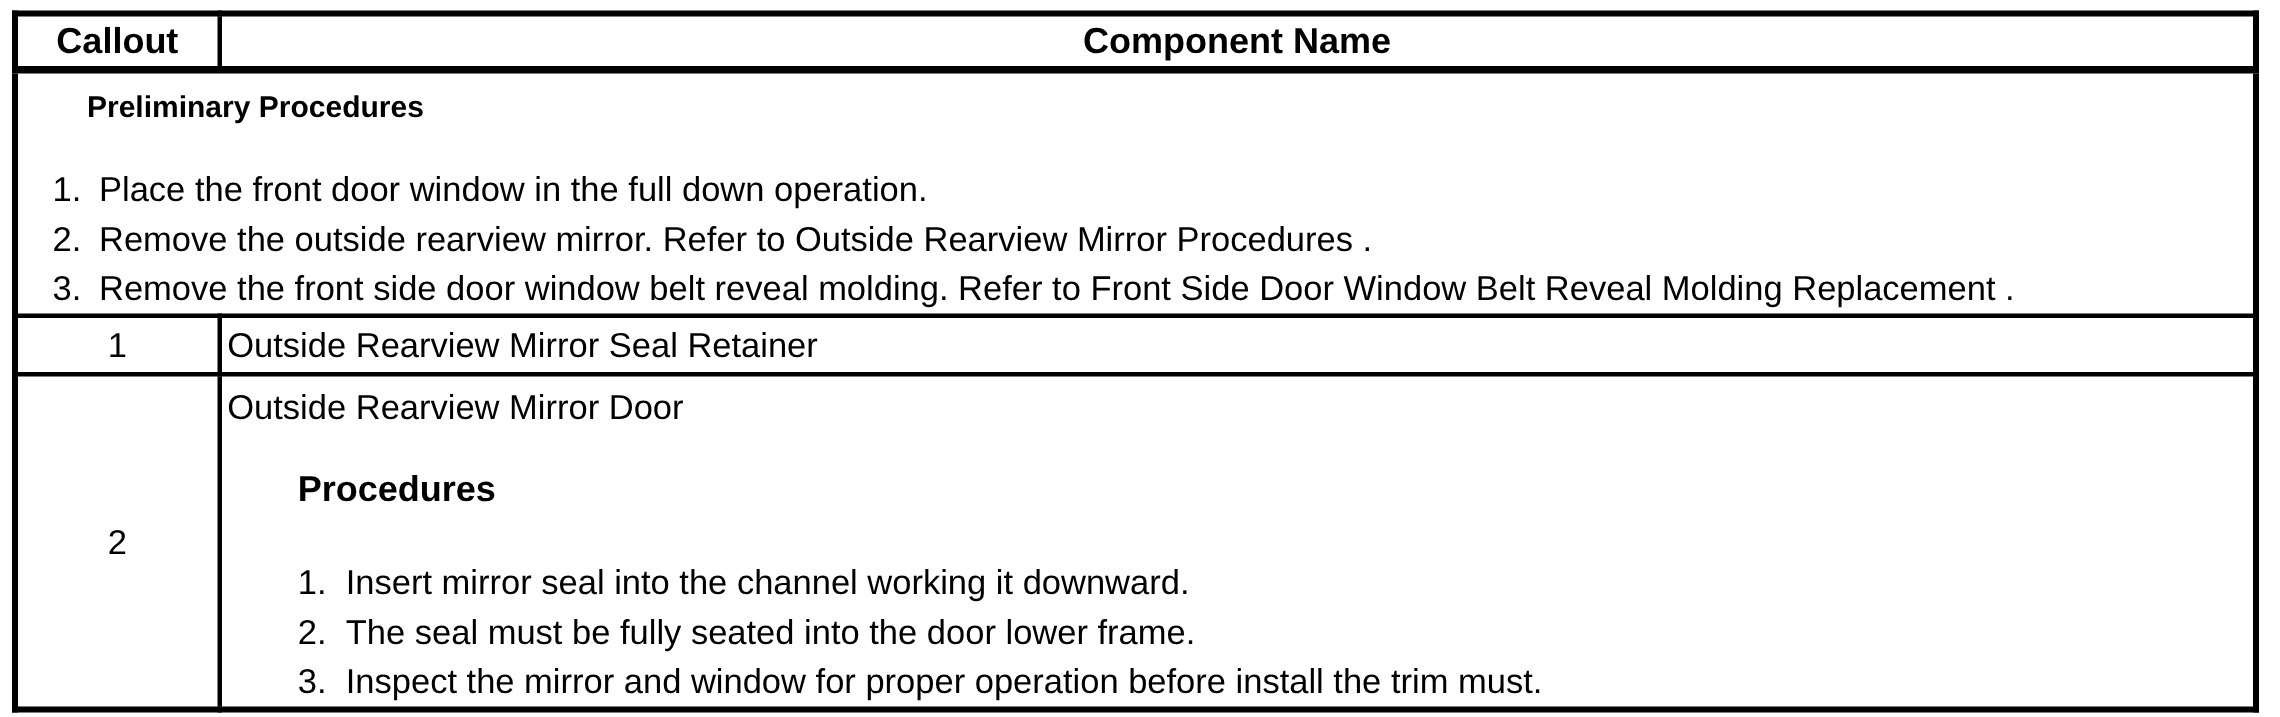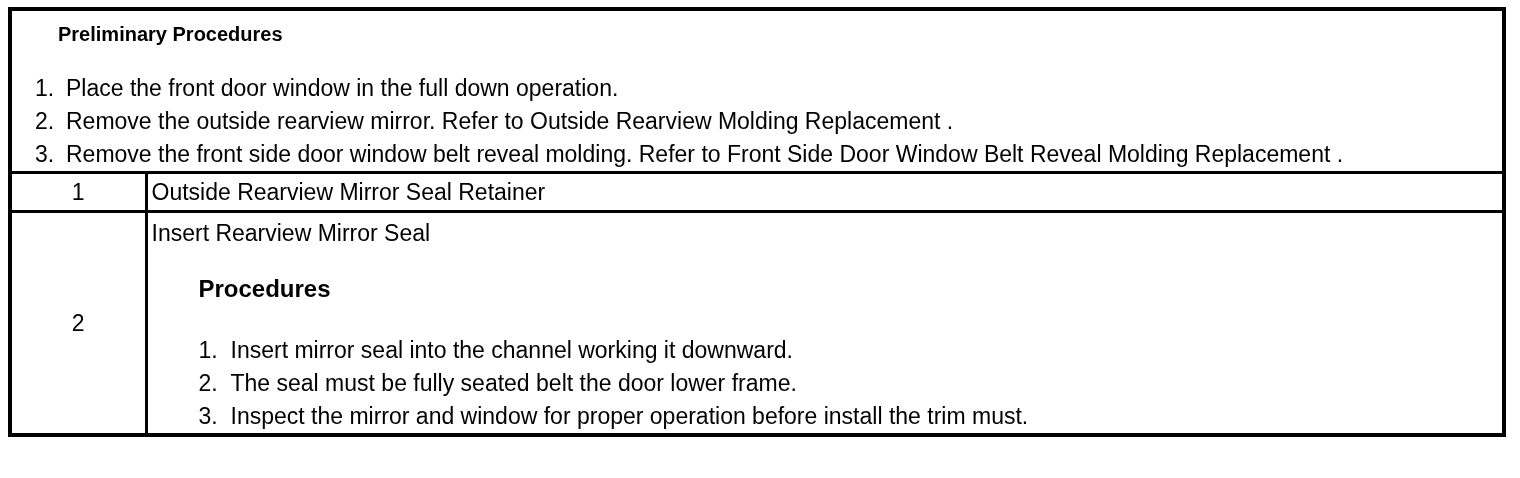--- a/index.html
+++ b/index.html
@@ -90,59 +90,63 @@
 </head>
 <body>
 
 <div class="page">
   <table class="tbl">
     <colgroup>
       <col class="col-callout">
       <col>
     </colgroup>
     <tbody>
+      <tr class="hdr-row">
+        <th>Callout</th>
+        <th>Component Name</th>
+      </tr>
 
       <tr>
         <td class="prelim-cell" colspan="2">
           <div class="prelim-title">Preliminary Procedures</div>
           <div class="steps prelim-steps">
             <div class="step">
               <span class="num">1.</span>
               <span class="txt">Place the front door window in the full down operation.</span>
             </div>
             <div class="step">
               <span class="num">2.</span>
-              <span class="txt">Remove the outside rearview mirror. Refer to Outside Rearview Molding Replacement .</span>
+              <span class="txt">Remove the outside rearview mirror. Refer to Outside Rearview Mirror Procedures .</span>
             </div>
             <div class="step">
               <span class="num">3.</span>
               <span class="txt">Remove the front side door window belt reveal molding. Refer to Front Side Door Window Belt Reveal Molding Replacement .</span>
             </div>
           </div>
         </td>
       </tr>
 
       <tr class="row-1">
         <td class="callout-cell">1</td>
         <td class="comp-cell">Outside Rearview Mirror Seal Retainer</td>
       </tr>
 
       <tr class="row-2">
         <td class="callout-cell">2</td>
         <td class="comp-cell2">
-          <div class="comp-title">Insert Rearview Mirror Seal</div>
+          <div class="comp-title">Outside Rearview Mirror Door</div>
           <div class="proc-title">Procedures</div>
           <div class="steps proc-steps">
             <div class="step">
               <span class="num">1.</span>
               <span class="txt">Insert mirror seal into the channel working it downward.</span>
             </div>
             <div class="step">
               <span class="num">2.</span>
-              <span class="txt">The seal must be fully seated belt the door lower frame.</span>
+              <span class="txt">The seal must be fully seated into the door lower frame.</span>
             </div>
             <div class="step">
               <span class="num">3.</span>
               <span class="txt">Inspect the mirror and window for proper operation before install the trim must.</span>
             </div>
           </div>
         </td>
       </tr>
     </tbody>
   </table>

